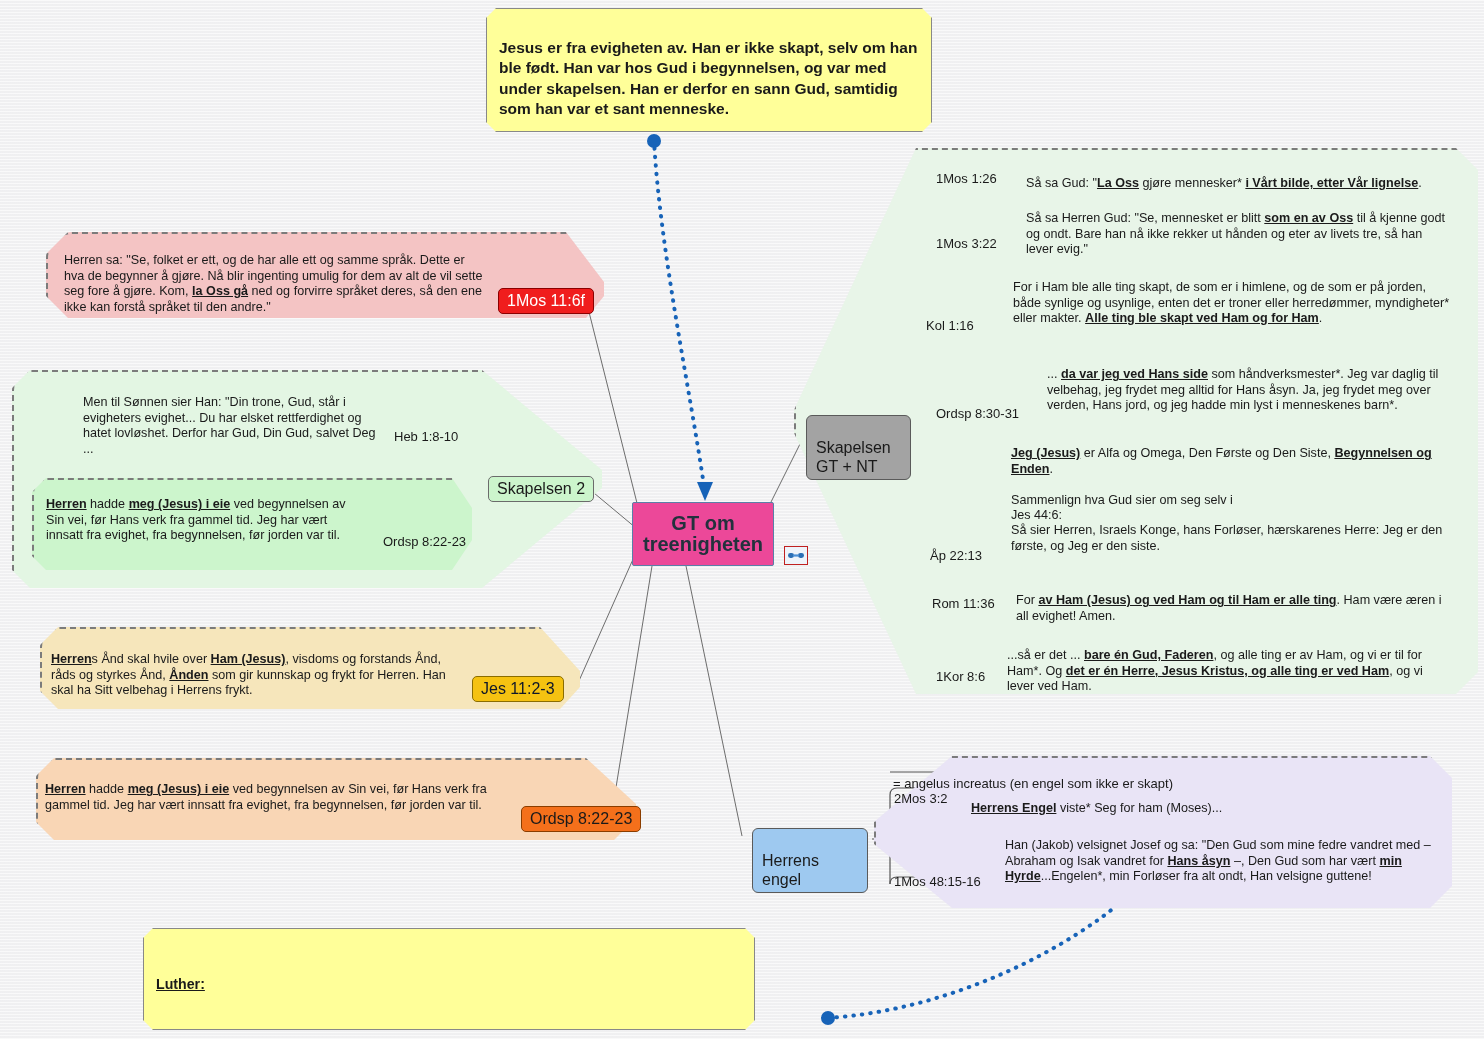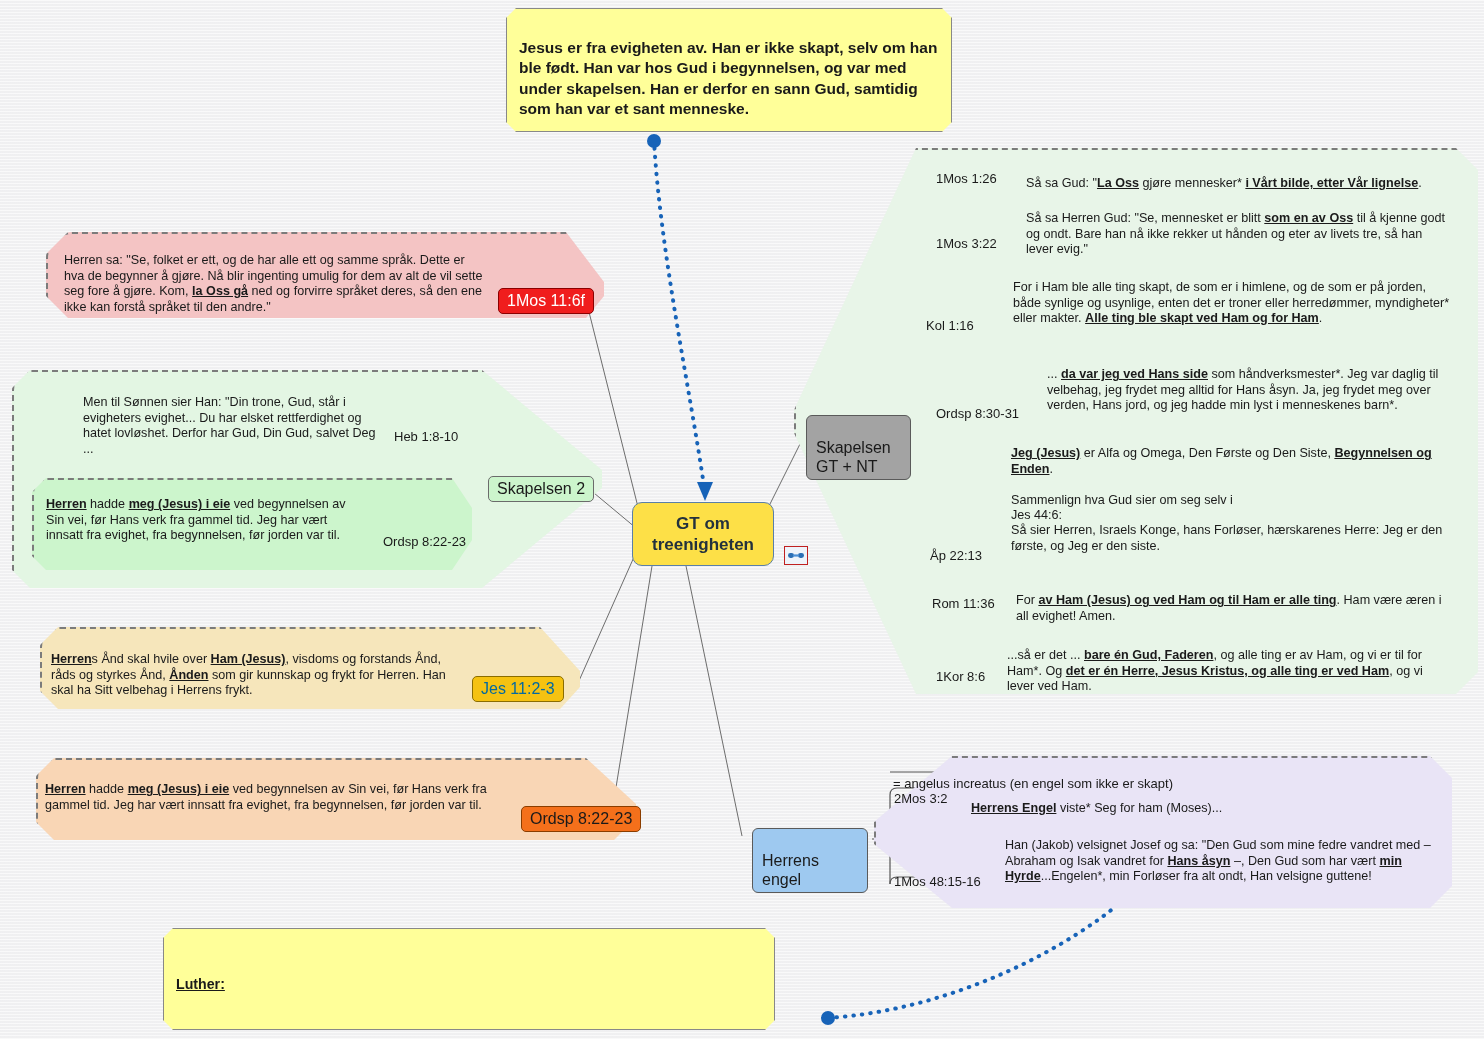--- a/index.html
+++ b/index.html
@@ -79,21 +79,20 @@
     line-height:19px;
     white-space:pre-line;
   }
   .callout.bold{ font-weight:bold; font-size:15.5px; line-height:20.5px; }
   .callout.plain{ font-size:14.2px; line-height:19px; }
 
   
   .oct{
     clip-path: polygon(10px 0, calc(100% - 10px) 0, 100% 10px, 100% calc(100% - 10px),
                        calc(100% - 10px) 100%, 10px 100%, 0 calc(100% - 10px), 0 10px);
-    margin-left: 20px;
   }
 
   .linkicon{
     position:absolute;
     width:22px;height:17px;
     border:1.5px solid #c02020;
     background:#eef3fa;
     display:flex;align-items:center;justify-content:center;
   }
 </style>
@@ -212,21 +211,21 @@
   <div class="tagbox" style="left:488px; top:476px; background:#ccf5cc; color:#1a1a1a; font-weight:normal;">
     <span>Skapelsen 2</span>
   </div>
 
   <div class="cloud" style="left:40px; top:627px; width:540px; height:82px; background:#f6e6bb;
               border-radius:20px;
               clip-path:polygon(0 18px,18px 0,500px 0,540px 44px,540px 60px,520px 82px,18px 82px,0 64px);"></div>
   <div class="txt" style="left:51px; top:637px; width:410px;">
     <span><b class="u">Herren</b>s Ånd skal hvile over <b class="u">Ham (Jesus)</b>, visdoms og forstands Ånd, råds og styrkes Ånd, <b class="u">Ånden</b> som gir kunnskap og frykt for Herren. Han skal ha Sitt velbehag i Herrens frykt.</span>
   </div>
-  <div class="tagbox" style="left:472px; top:676px; background:#f5c211; color:#0369a1; border-color:#8a6d00;">
+  <div class="tagbox" style="left:472px; top:676px; background:#f5c211; color:#0f172a; border-color:#8a6d00;">
     <span>Jes 11:2-3</span>
   </div>
 
   <div class="cloud" style="left:36px; top:758px; width:600px; height:82px; background:#f9d6b5;
               border-radius:20px;
               clip-path:polygon(0 18px,18px 0,550px 0,600px 46px,600px 60px,578px 82px,18px 82px,0 64px);"></div>
   <div class="txt" style="left:45px; top:767px; width:470px;">
     <span><b class="u">Herren</b> hadde <b class="u">meg (Jesus) i eie</b> ved begynnelsen av Sin vei, før Hans verk fra gammel tid. Jeg har vært innsatt fra evighet, fra begynnelsen, før jorden var til.</span>
   </div>
   <div class="tagbox" style="left:521px; top:806px; background:#f4701b; color:#1a1a1a; border-color:#8a3d00;">
@@ -299,23 +298,23 @@
     <span>2Mos 3:2</span></div>
   <div class="txt" style="left:971px; top:786px; width:290px;">
     <span><b class="u">Herrens Engel</b> viste* Seg for ham (Moses)...</span></div>
 
   <div class="reflabel" style="left:894px; top:874px;">
     <span>1Mos 48:15-16</span></div>
   <div class="txt" style="left:1005px; top:823px; width:440px;">
     <span>Han (Jakob) velsignet Josef og sa: "Den Gud som mine fedre vandret med – Abraham og Isak vandret for <b class="u">Hans åsyn</b> –, Den Gud som har vært <b class="u">min Hyrde</b>...Engelen*, min Forløser fra alt ondt, Han velsigne guttene!</span></div>
 
   <div style="position:absolute; left:632px; top:502px; width:140px; height:62px;
-              background:#fde047; border:1px solid #5a7fa8; border-radius:10px;
+              background:#ec4899; border:1px solid #5a7fa8; border-radius:2px;
               display:flex; align-items:center; justify-content:center;
-              font-size:17px; font-weight:bold; line-height:21px; text-align:center;
+              font-size:20px; font-weight:bold; line-height:21px; text-align:center;
               white-space:pre-line; color:#23313d;">
     <span>GT om
 treenigheten</span>
   </div>
 
   <div class="linkicon" style="left:784px; top:546px;">
     <svg width="16" height="9" viewBox="0 0 16 9">
       <rect x="0" y="2" width="6" height="5" rx="2.4" fill="#2c6fb5"></rect>
       <rect x="10" y="2" width="6" height="5" rx="2.4" fill="#2c6fb5"></rect>
       <rect x="5" y="3.4" width="6" height="2.2" fill="#4a8fd6"></rect>

